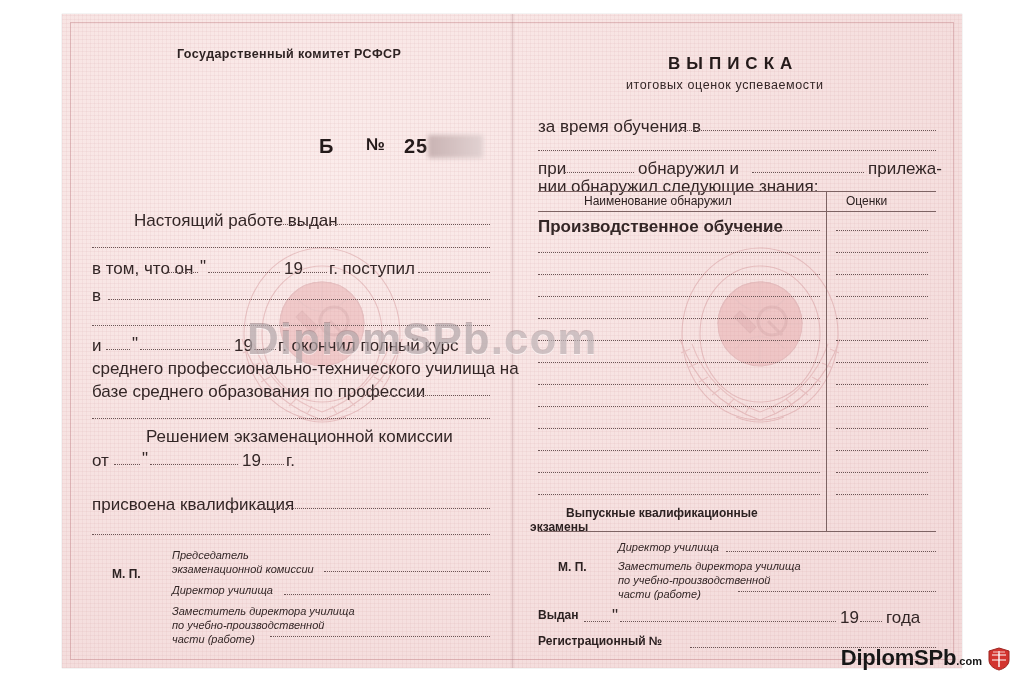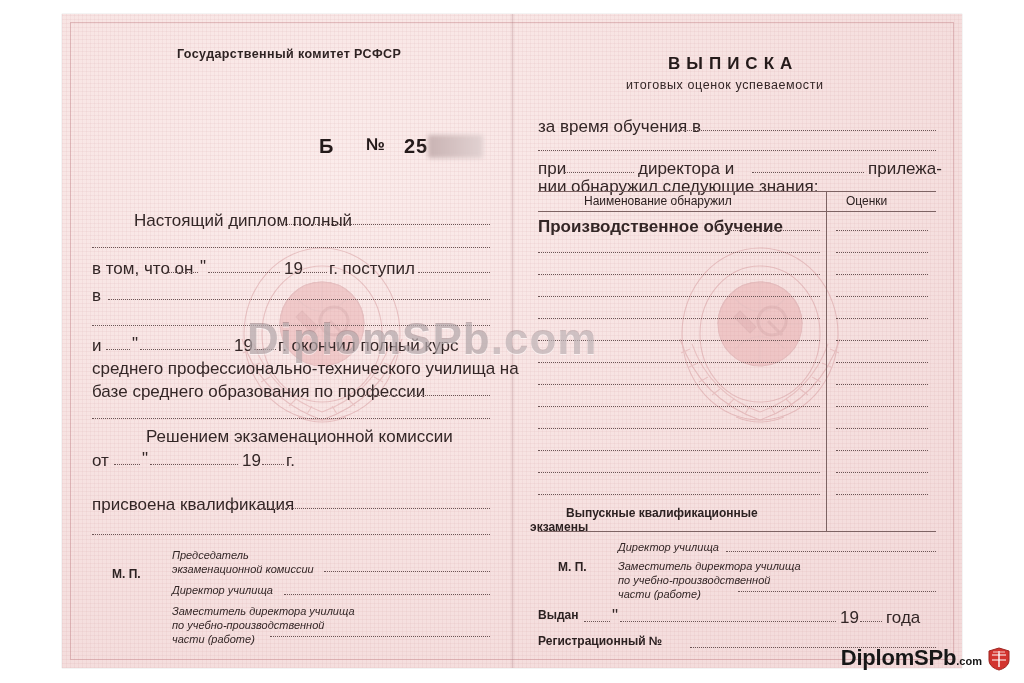--- a/index.html
+++ b/index.html
@@ -286,21 +286,21 @@
       <div class="col col-left">
 
         <div class="hdr1" style="left:93px; top:33px;">Государственный комитет РСФСР</div>
 
         <div class="title-b" style="left:235px; top:121px;">Б</div>
         <div class="title-no" style="left:282px; top:121px;">№</div>
         <div class="title-num" style="left:320px; top:121px;">
           <span>25</span><span class="num-blur">1 003</span>
         </div>
 
-        <div class="lbl" style="left:50px; top:197px;">Настоящий диплом полный</div>
+        <div class="lbl" style="left:50px; top:197px;">Настоящий работе выдан</div>
         <div class="dots" style="left:194px; top:210px; width:212px;"></div>
         <div class="dots" style="left:8px; top:233px; width:398px;"></div>
 
         <div class="lbl" style="left:8px; top:245px;">в том, что он</div>
         <div class="dots" style="left:84px; top:258px; width:30px;"></div>
         <div class="lbl" style="left:116px; top:243px;">"</div>
         <div class="dots" style="left:124px; top:258px; width:72px;"></div>
         <div class="lbl" style="left:200px; top:245px;">19</div>
         <div class="dots" style="left:219px; top:258px; width:24px;"></div>
         <div class="lbl" style="left:245px; top:245px;">г. поступил</div>
@@ -356,21 +356,21 @@
 
         <div class="vypiska" style="left:138px; top:40px;">ВЫПИСКА</div>
         <div class="vypiska-sub" style="left:96px; top:64px;">итоговых оценок успеваемости</div>
 
         <div class="lbl" style="left:8px; top:103px;">за время обучения в</div>
         <div class="dots" style="left:148px; top:116px; width:258px;"></div>
         <div class="dots" style="left:8px; top:136px; width:398px;"></div>
 
         <div class="lbl" style="left:8px; top:145px;">при</div>
         <div class="dots" style="left:34px; top:158px; width:70px;"></div>
-        <div class="lbl" style="left:108px; top:145px;">директора и</div>
+        <div class="lbl" style="left:108px; top:145px;">обнаружил и</div>
         <div class="dots" style="left:222px; top:158px; width:112px;"></div>
         <div class="lbl" style="left:338px; top:145px;">прилежа-</div>
 
         <div class="lbl" style="left:8px; top:163px;">нии обнаружил    следующие знания:</div>
 
         <div class="solidline" style="left:8px; top:177px; width:398px;"></div>
         <div class="tbl-hdr" style="left:54px; top:180px;">Наименование обнаружил</div>
         <div class="tbl-hdr" style="left:316px; top:180px;">Оценки</div>
         <div class="solidline" style="left:8px; top:197px; width:398px;"></div>
         <div class="vline" style="left:296px; top:177px; height:340px;"></div>

